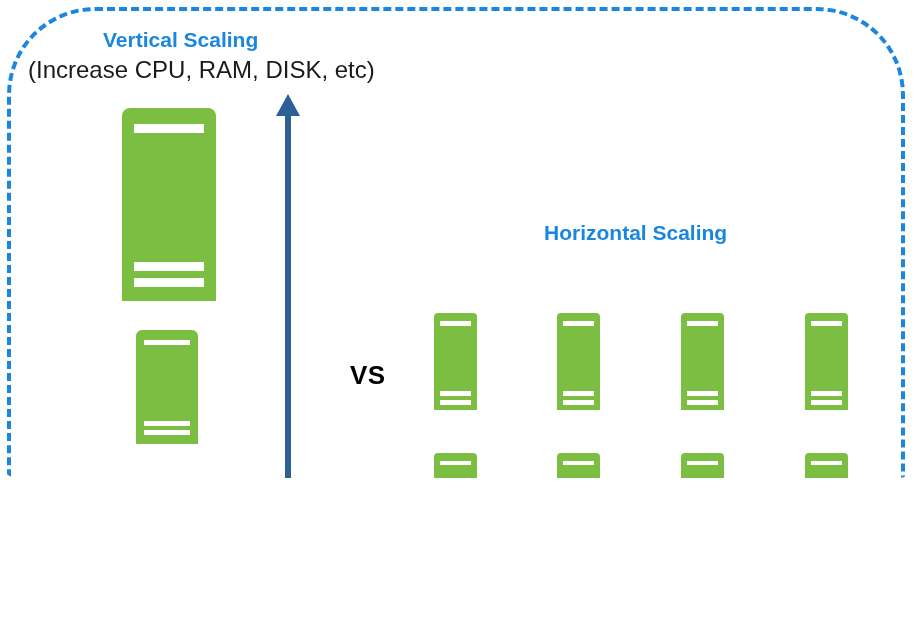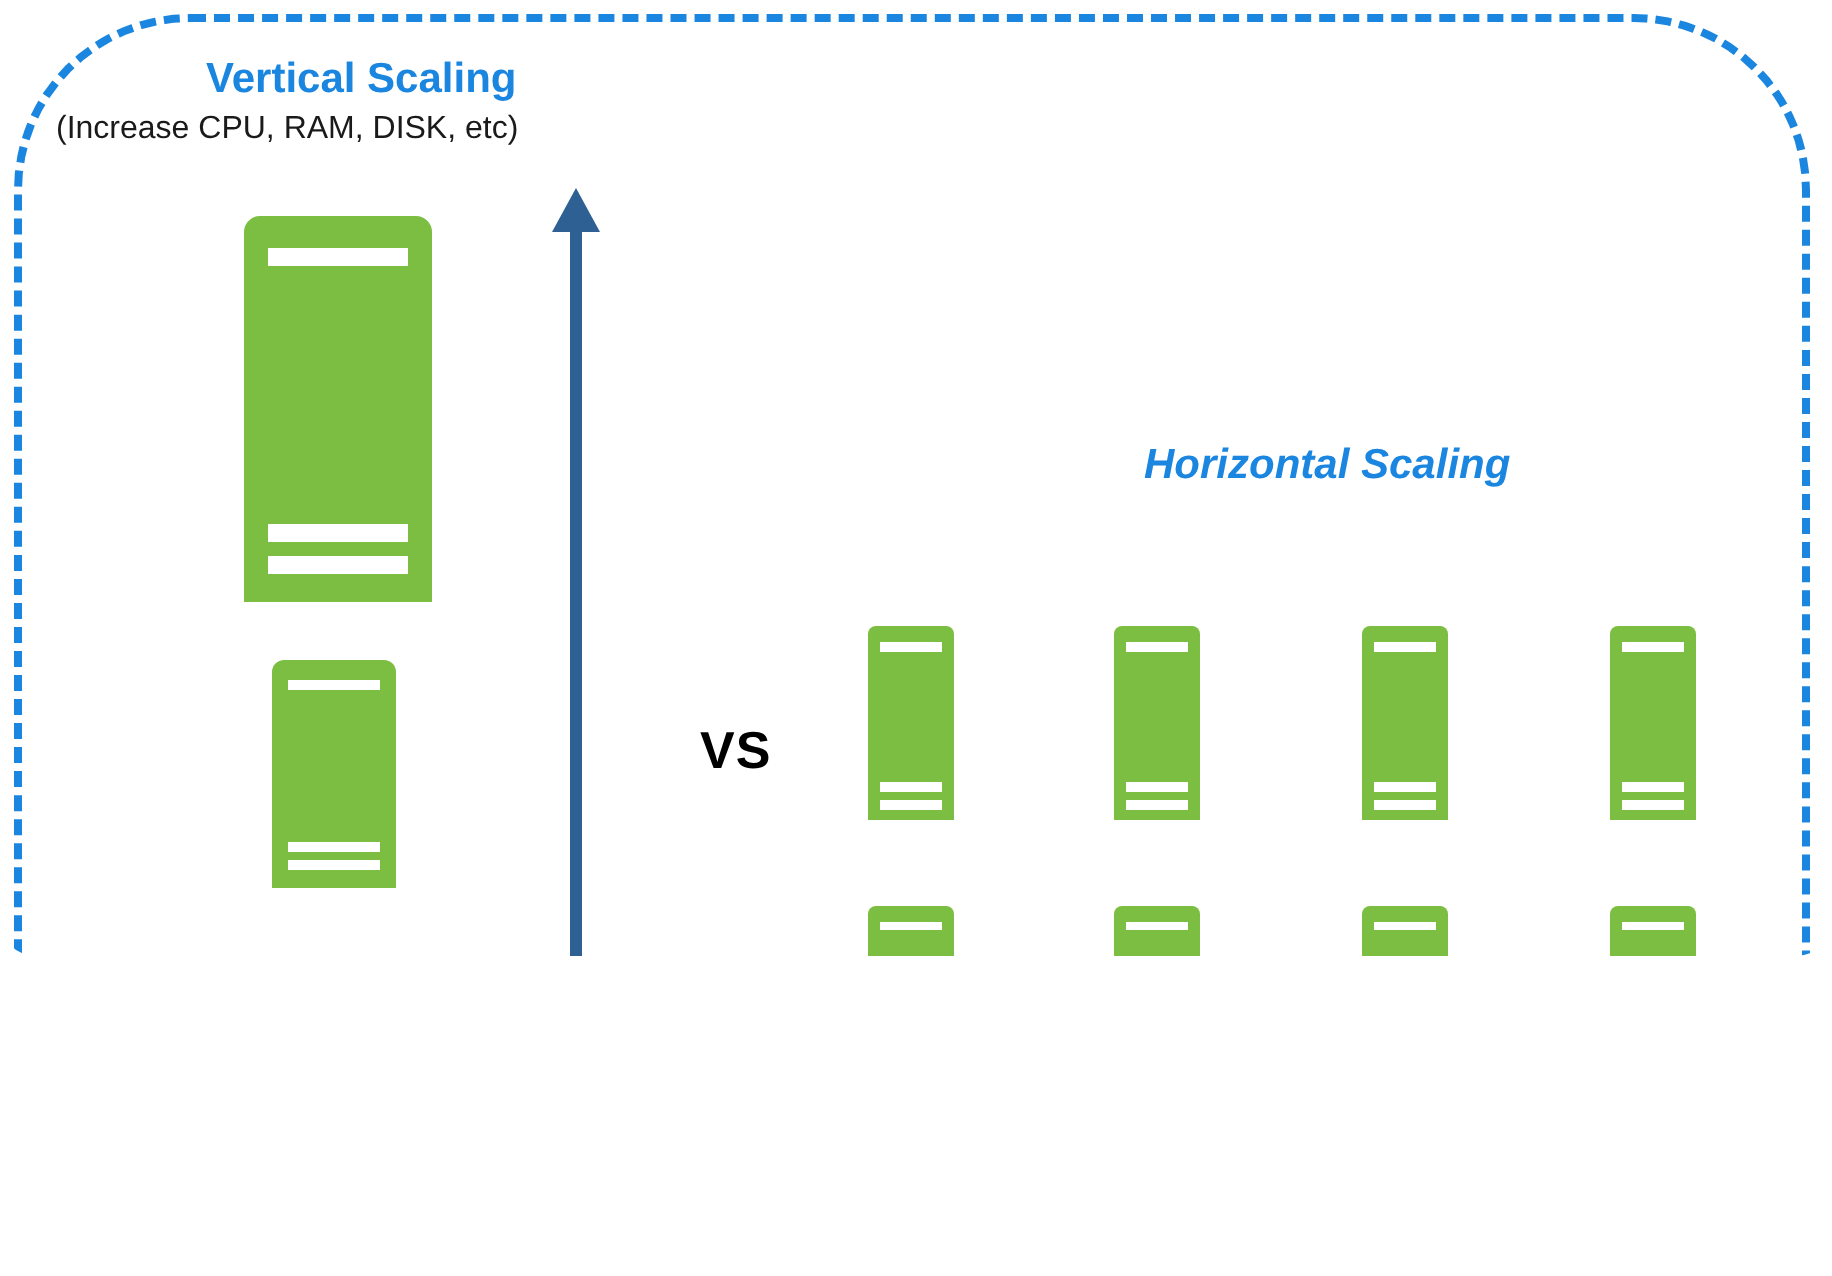--- a/index.html
+++ b/index.html
@@ -36,35 +36,34 @@
     color: #1a86e0;
     font-weight: bold;
     font-size: 21px;
     white-space: nowrap;
     letter-spacing: 0px;
   }
   .subheading {
     position: absolute;
     color: #1a1a1a;
     font-weight: normal;
-    font-size: 16px;
+    font-size: 24px;
     white-space: nowrap;
   }
   #vertical-heading {
     left: 103px;
     top: 28px;
   }
   #vertical-subheading {
     left: 28px;
     top: 56px;
   }
   #horizontal-heading {
-    left: 572px;
+    left: 544px;
     top: 221px;
-    font-style: italic;
   }
   #horizontal-subheading {
     left: 570px;
     top: 249px;
   }
   #vs-label {
     position: absolute;
     left: 350px;
     top: 360px;
     font-size: 26px;

